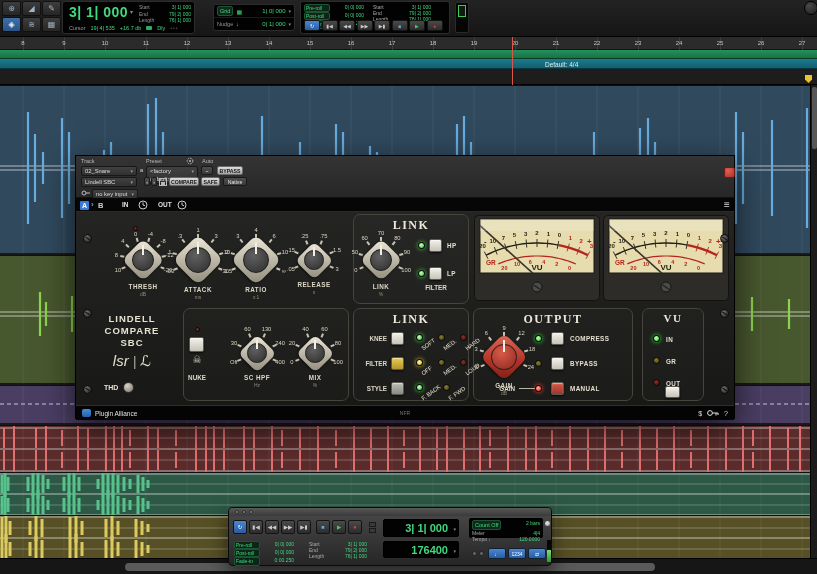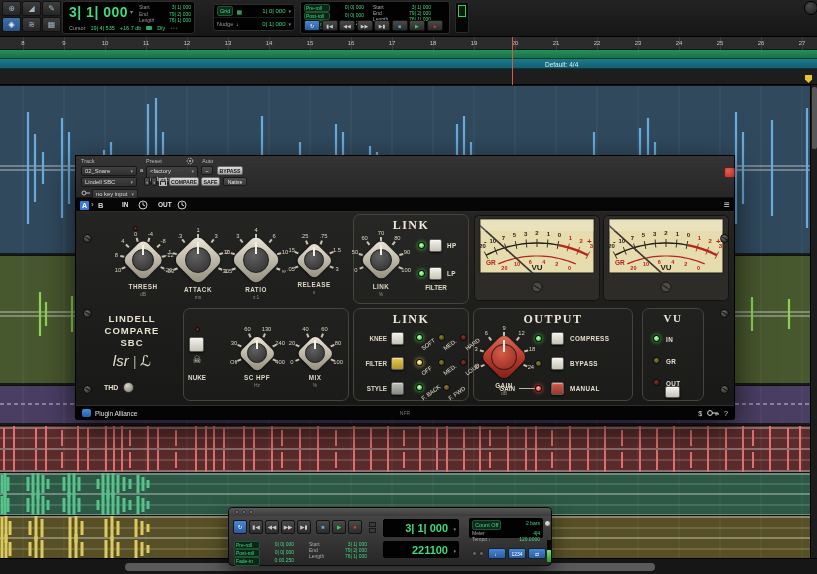--- a/index.html
+++ b/index.html
@@ -1283,21 +1283,21 @@
         <div class="fieldrow">
           <span class="flab">Length</span>
           <span class="fval">76| 1| 000</span>
         </div>
       </div>
     <div class="tw-panel" style="left:154px;top:11px;width:76px;height:18px;">
       <div class="tw-counter" style="position:absolute;right:10px;top:2px;font-size:11px;">3| 1| 000</div>
       <div style="position:absolute;right:2px;top:6px;font-size:5px;color:#888;">▾</div>
     </div>
     <div class="tw-panel" style="left:154px;top:33px;width:76px;height:17px;">
-      <div class="tw-counter" style="position:absolute;right:10px;top:2px;font-size:11px;">221100</div>
+      <div class="tw-counter" style="position:absolute;right:10px;top:2px;font-size:11px;">176400</div>
       <div style="position:absolute;right:2px;top:6px;font-size:5px;color:#888;">▾</div>
     </div>
     <div class="tw-panel" id="tw-info" style="left:240px;top:10px;width:74px;height:20px;padding:1px 2px;">
         <div class="fieldrow" style="justify-content: space-between;">
           <span class="chip" style="width: auto;">Count Off</span>
           <span class="fval" style="width: auto;">2 bars</span>
         </div>
         <div class="fieldrow" style="justify-content: space-between;">
           <span class="flab" style="width: auto;">Meter</span>
           <span class="fval" style="width: auto;">4|4</span>

